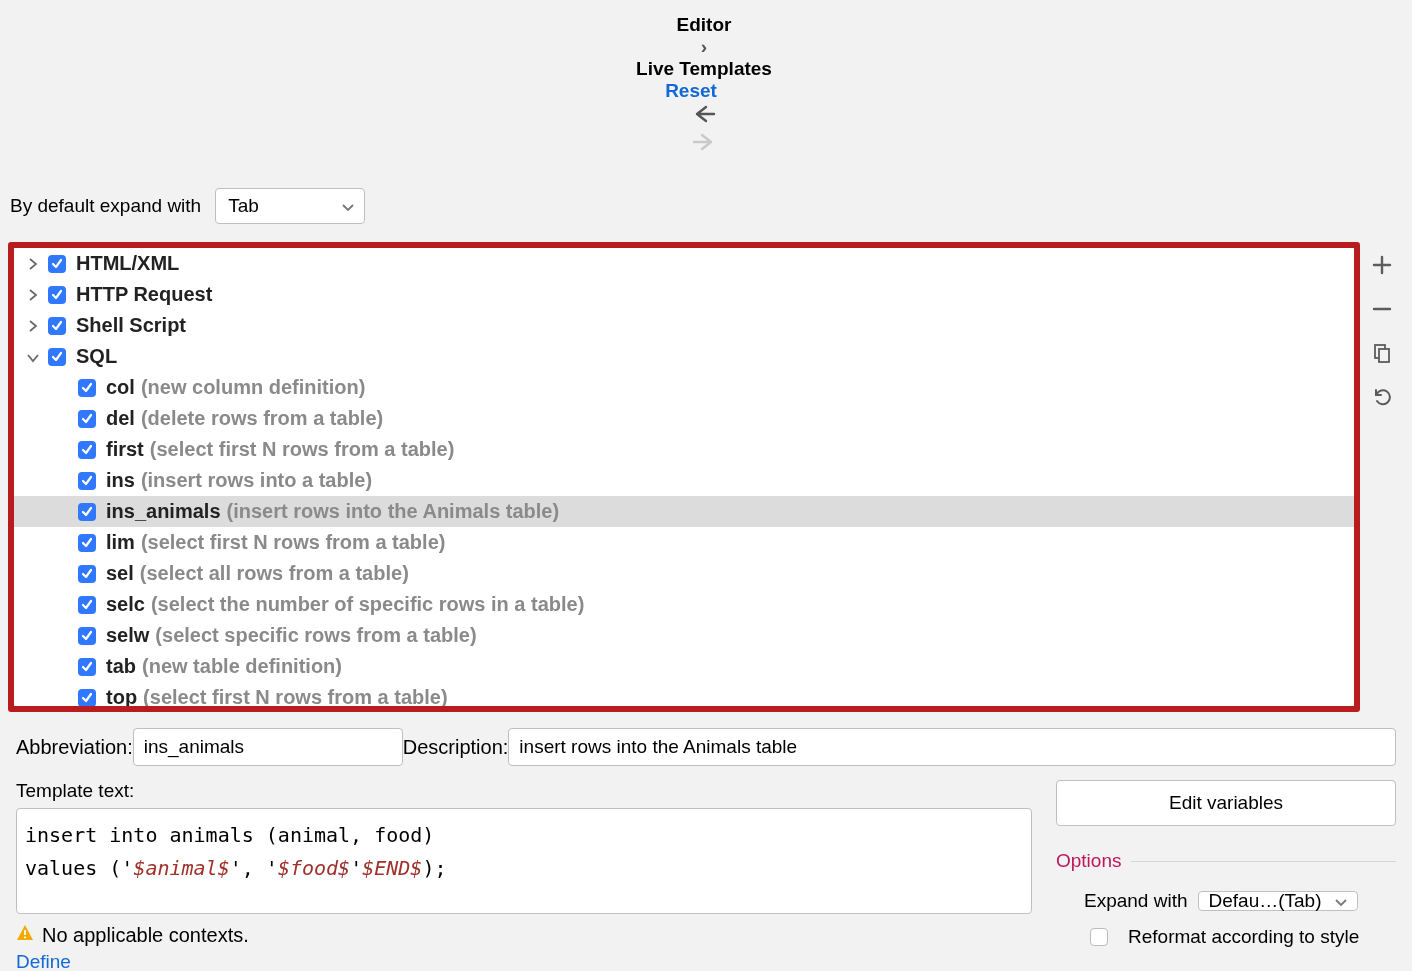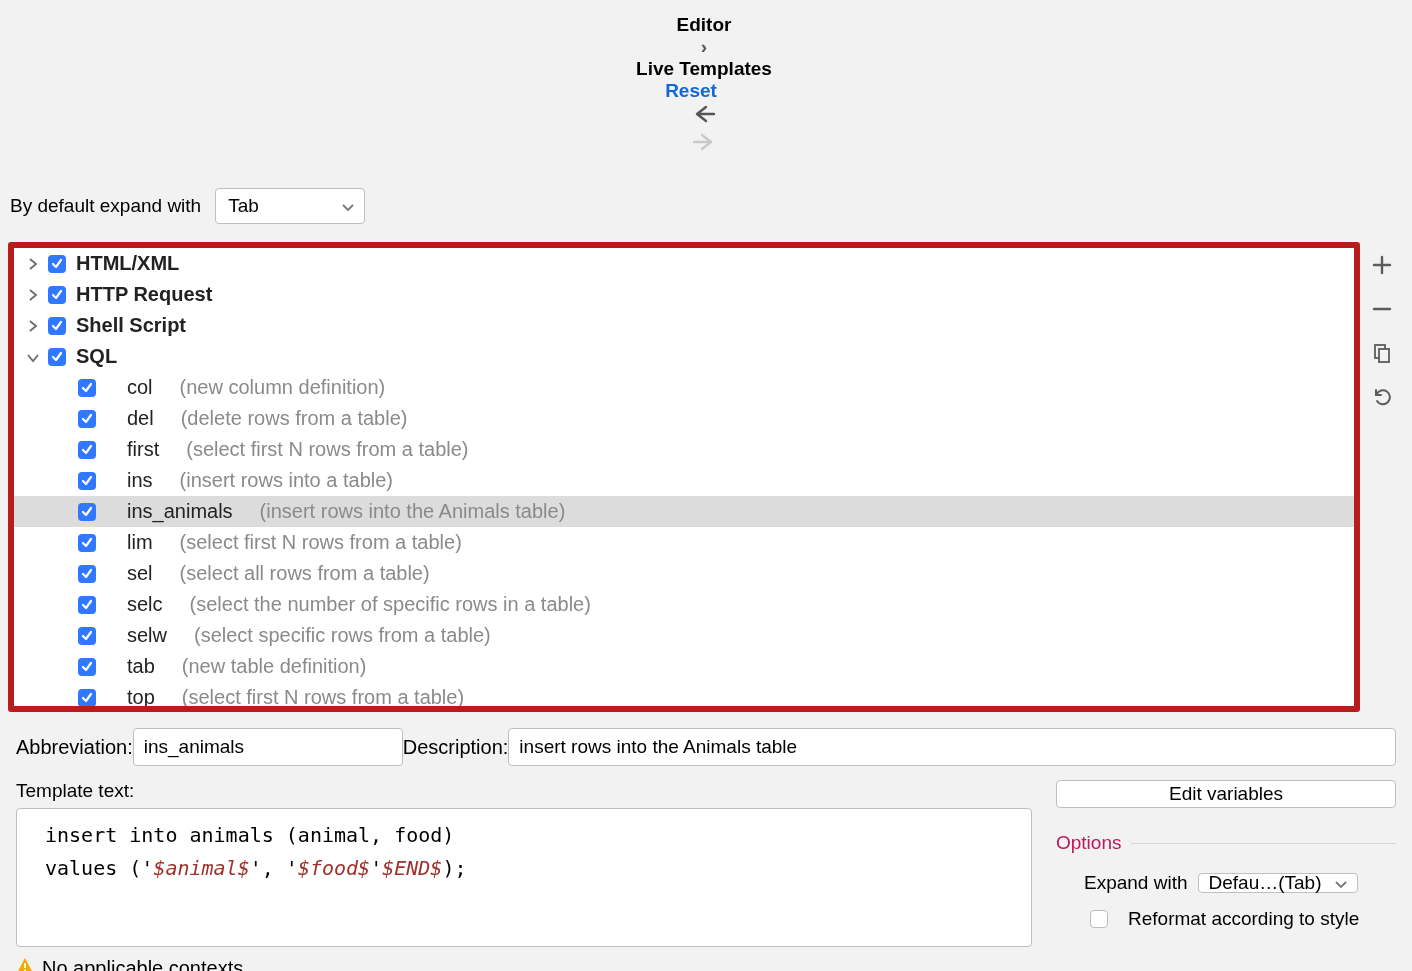--- a/index.html
+++ b/index.html
@@ -29,45 +29,45 @@
 
   
   .tree { font-size:20px; }
   .tree-row { display:flex; align-items:center; height:31px; white-space:nowrap; }
   .tree-row.group { font-weight:700; }
   .tree-row.selected { background:#dcdcdc; }
   .disc { width:18px; text-align:center; color:#6b6b6b; cursor:pointer; margin-left:10px; }
   .cbx { width:18px; height:18px; border-radius:4px; background:#2f78ff; display:inline-flex; align-items:center; justify-content:center; margin:0 10px 0 6px; cursor:pointer; flex:none; }
   .cbx svg { width:12px; height:12px; }
   .cbx.unchecked { background:#fff; border:1.5px solid #bcbcbc; }
-  .tree-row.child { padding-left:58px; font-weight:400;gap:21px; }
+  .tree-row.child { padding-left:58px; font-weight:700; }
   .abbr { color:#222; }
   .desc { color:#8a8a8a; margin-left:6px; }
 
   
   .details { padding:16px 16px 0 16px; }
   .row { display:flex; align-items:center; margin-bottom:14px; }
   .row label { font-size:20px; }
   input[type=text] { height:38px; border:1px solid #bfbfbf; border-radius:4px; padding:0 10px; font-size:19px; background:#fff; }
   #abbr-input { width:270px; }
   #desc-input { flex:1; }
 
   .lower { display:flex; gap:24px; align-items:flex-start; }
   .lower-left { flex:1; }
   .tt-label { margin-bottom:6px; display:block; }
-  .template-box { border:1px solid #bfbfbf; border-radius:4px; background:#fff; height:139px; padding:10px 28px; font-family: ui-monospace, Menlo, Consolas, monospace; font-size:20px; line-height:1.65; white-space:pre; overflow:auto; }
+  .template-box { border:1px solid #bfbfbf; border-radius:4px; background:#fff; height:106px; padding:10px 8px; font-family: ui-monospace, Menlo, Consolas, monospace; font-size:20px; line-height:1.65; white-space:pre; overflow:auto; }
   .var { color:#a0312a; font-style:italic; }
 
   .context-row { display:flex; align-items:center; gap:8px; margin-top:10px; font-size:20px; }
   .warn-icon { color:#e5a400; }
   .define { color:#1268d6; cursor:pointer; display:inline-flex; align-items:center; gap:10px; margin-top:4px;flex-direction:column; }
   .define .chev { font-size:14px; color:#1268d6; }
 
   .lower-right { width:340px; }
-  .btn { height:28px; border:1px solid #bfbfbf; border-radius:4px; background:#fff; display:flex; align-items:center; justify-content:center; font-size:19px; cursor:pointer; margin-bottom:24px; }
+  .btn { height:46px; border:1px solid #bfbfbf; border-radius:4px; background:#fff; display:flex; align-items:center; justify-content:center; font-size:19px; cursor:pointer; margin-bottom:24px; }
   .options-label { color:#be185d; display:flex; align-items:center; gap:10px; margin-bottom:18px; }
   .options-label .line { flex:1; height:1px; background:#d6d6d6; }
   .opt-row { display:flex; align-items:center; gap:10px; margin-bottom:14px; padding-left:28px; }
   .opt-select { display:inline-flex; align-items:center; justify-content:space-between; border:1px solid #bfbfbf; border-radius:4px; background:#fff; height:20px; padding:0 10px 0 10px; min-width:160px; cursor:pointer; }
 </style>
 </head>
 <body>
 
 <div class="header">
   <span class="crumb">Editor</span>

